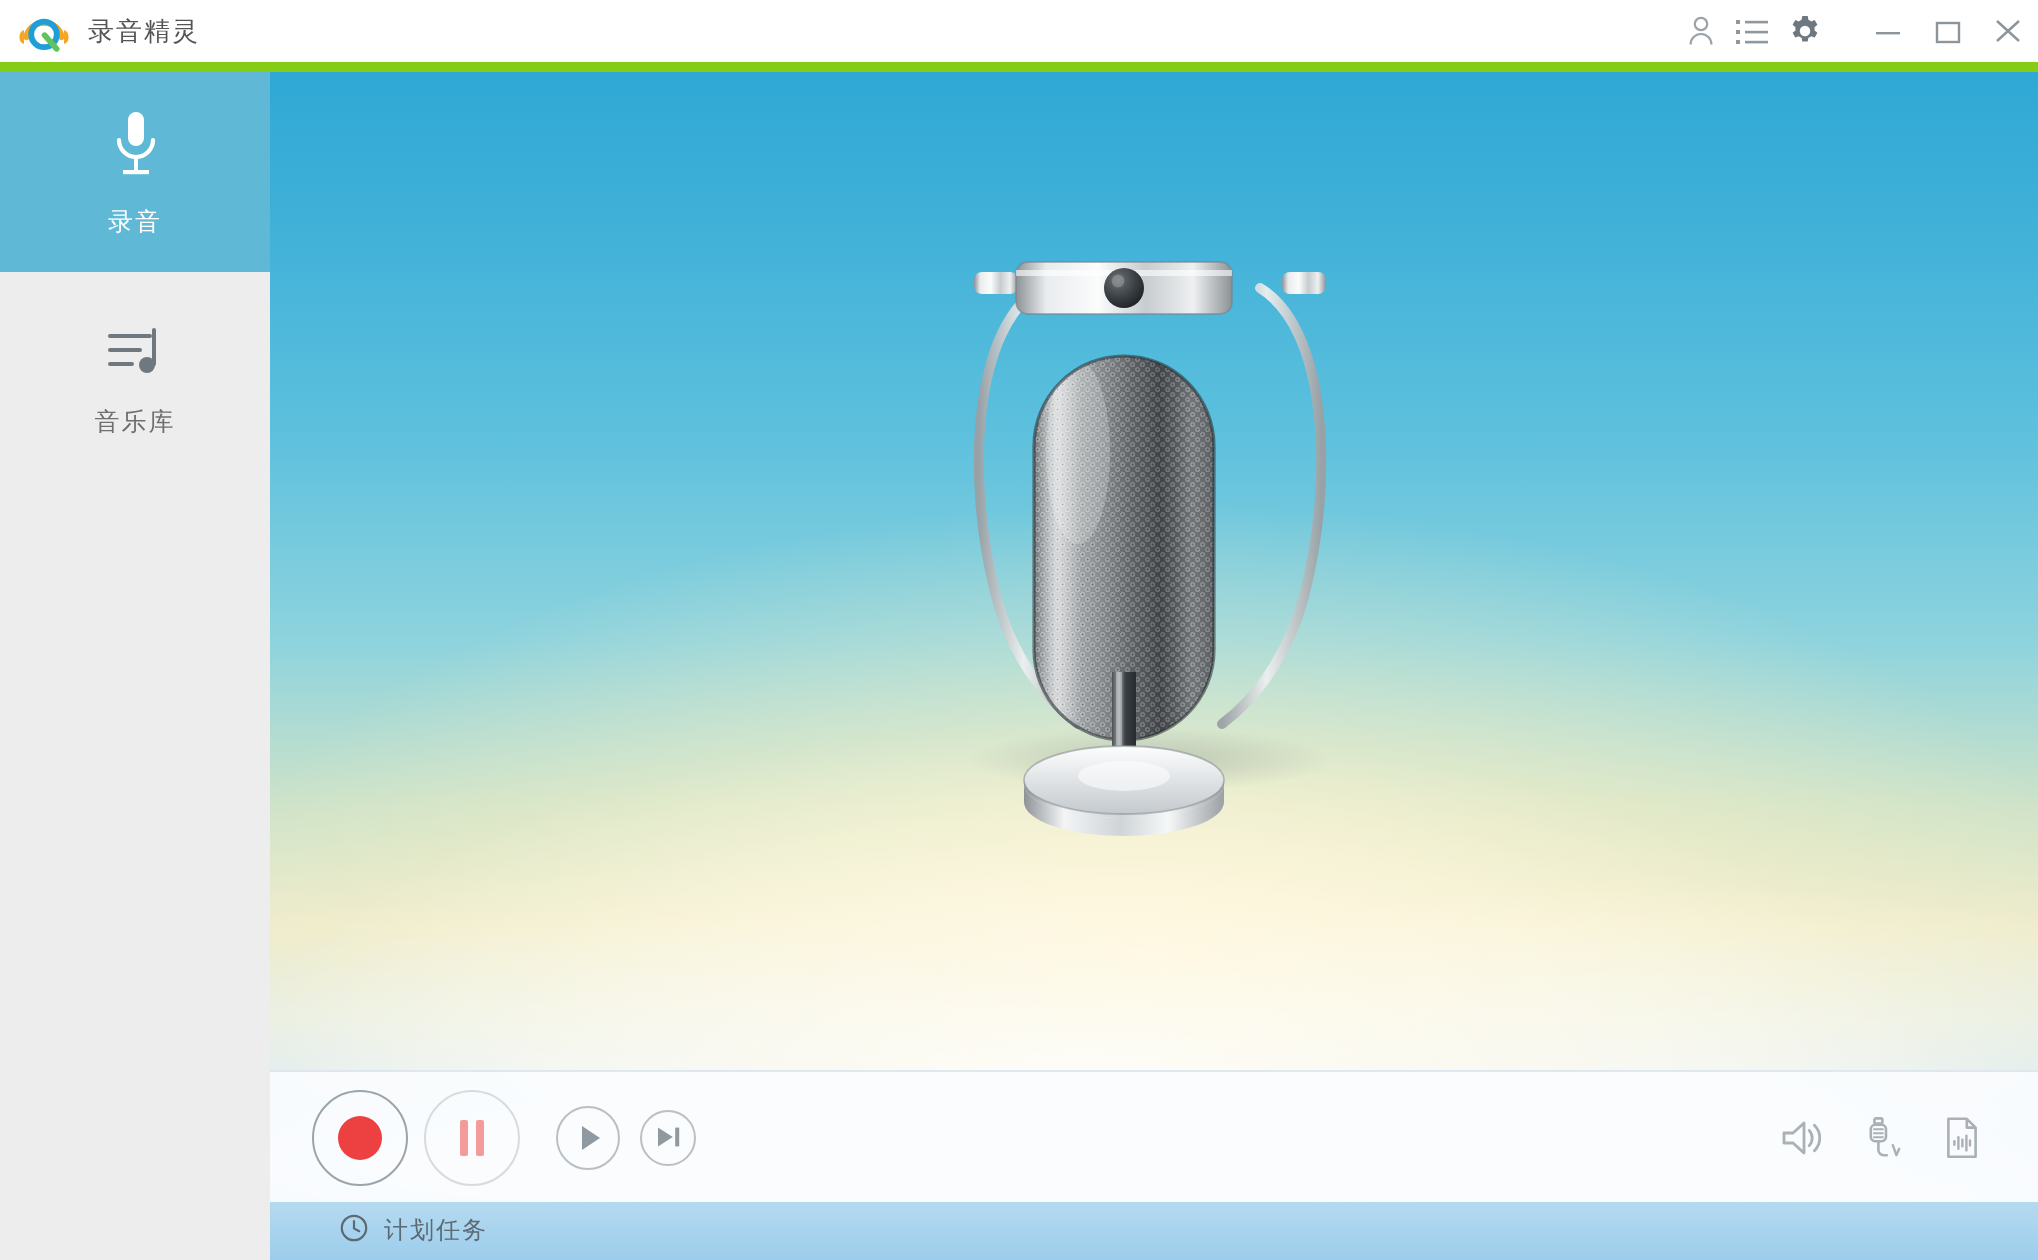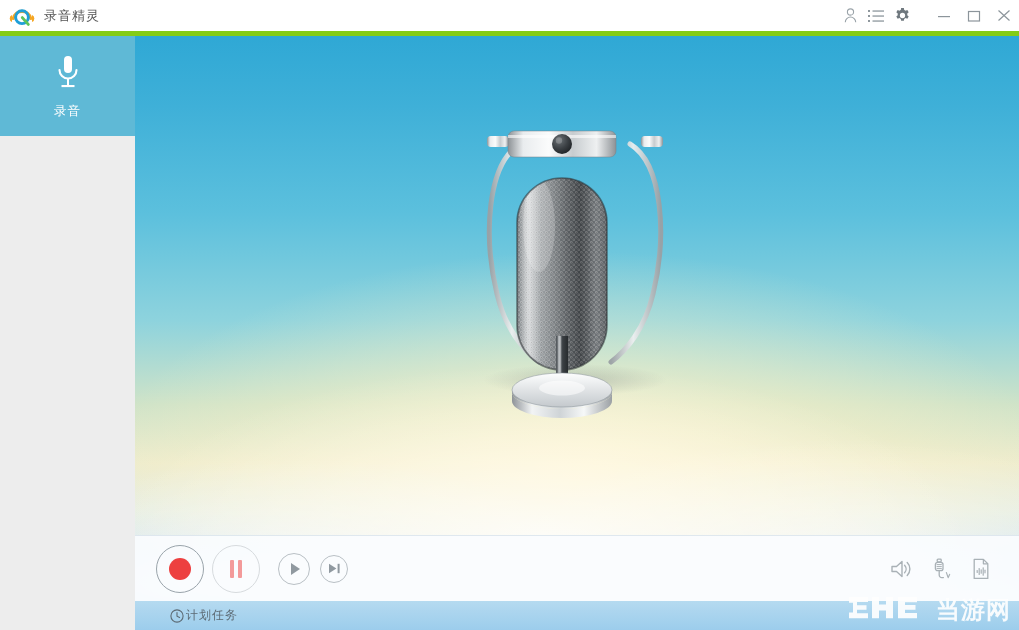--- a/index.html
+++ b/index.html
@@ -117,21 +117,21 @@
   }
   .ctrl-right { margin-left:auto; display:flex; align-items:center; margin-right:26px; gap:16px; }
   .ctrl-right .c-ico { width:24px; height:24px; display:flex; align-items:center; justify-content:center; }
 
   
   .statusbar {
     position:absolute; left:135px; top:601px; width:884px; height:29px;
     display:flex; align-items:center;
     background:linear-gradient(180deg,#b5daf0 0%,#9ccdec 100%);
   }
-  .sb-task { display:flex; align-items:center; margin-left:35px; gap:2px; }
+  .sb-task { display:flex; margin-left:35px; gap:8px; }
   .sb-task span { font-size:12px; color:#5c6a74; letter-spacing:1px; }
 
   
   .watermark {
     position:absolute; right:8px; top:594px; display:flex; align-items:center;
     gap:7px; pointer-events:none; opacity:0.92;
   }
   .wm-3he { display:flex; align-items:center; }
   .wm-cn { font-size:24px; font-weight:bold; color:#ffffff; letter-spacing:1px; }
 </style>
@@ -210,20 +210,34 @@
         <svg width="30" height="40" viewBox="0 0 30 40">
           <rect x="11" y="2" width="8" height="17" rx="4" fill="#ffffff"></rect>
           <path d="M6.5 16 a8.5 8.5 0 0 0 17 0" fill="none" stroke="#ffffff" stroke-width="2.1" stroke-linecap="round"></path>
           <rect x="14" y="24" width="2" height="7" fill="#ffffff"></rect>
           <rect x="8.5" y="31" width="13" height="2.1" fill="#ffffff"></rect>
         </svg>
       </div>
       <div class="side-label">录音</div>
     </div>
 
+    <div class="side-item">
+      <div class="side-icon">
+        <svg width="34" height="34" viewBox="0 0 34 34">
+          <g fill="none" stroke="#6f787e" stroke-width="2" stroke-linecap="round">
+            <path d="M4 8 H24"></path>
+            <path d="M4 15 H19"></path>
+            <path d="M4 22 H15"></path>
+            <path d="M26 5 V22"></path>
+          </g>
+          <circle cx="22.5" cy="22.5" r="4" fill="#6f787e"></circle>
+        </svg>
+      </div>
+      <div class="side-label">音乐库</div>
+    </div>
 
 
 
   </div>
 
   <div class="stage">
     <div class="sky"></div>
     <div class="cloudband"></div>
 
     <svg class="mic-art" width="884" height="594" viewBox="0 0 884 594">
@@ -396,33 +410,14 @@
   <div class="statusbar">
     <div class="sb-task">
       <svg width="14" height="14" viewBox="0 0 14 14">
         <circle cx="7" cy="7" r="6.1" fill="none" stroke="#5c6a74" stroke-width="1.1"></circle>
         <path d="M7 3.6 V7.2 L9.6 8.6" fill="none" stroke="#5c6a74" stroke-width="1.1" stroke-linecap="round"></path>
       </svg>
       <span>计划任务</span>
     </div>
   </div>
 
-  <div class="watermark">
-    <div class="wm-3he">
-      <svg width="82" height="30" viewBox="0 0 82 30">
-        <g fill="#ffffff">
-          <path d="M2 2 h22 v5.5 h-15 v3 h13 v5 h-13 v3 h15 v5.5 h-22 z" opacity="0"></path>
-          <path d="M1 2 h8 v6 h6 v-6 h8 v22 h-8 v-8 h-6 v8 h-8 z" opacity="0"></path>
-        </g>
-        <g fill="#ffffff">
-
-          <path d="M2 2 h19 v5 h-11 v3.2 h9.5 v4.6 h-9.5 v3.4 h11 v5 h-19 v-5.6 h4 v-9.8 h-4 z"></path>
-
-          <path d="M25 2 h7 v7.6 h7 v-7.6 h7 v21.2 h-7 v-7.8 h-7 v7.8 h-7 z"></path>
-
-          <path d="M51 2 h19 v5.2 h-12 v2.8 h10.5 v4.8 h-10.5 v3.2 h12 v5.2 h-19 z"></path>
-        </g>
-      </svg>
-    </div>
-    <div class="wm-cn">当游网</div>
-  </div>
 
 </div>
 
 </body></html>

